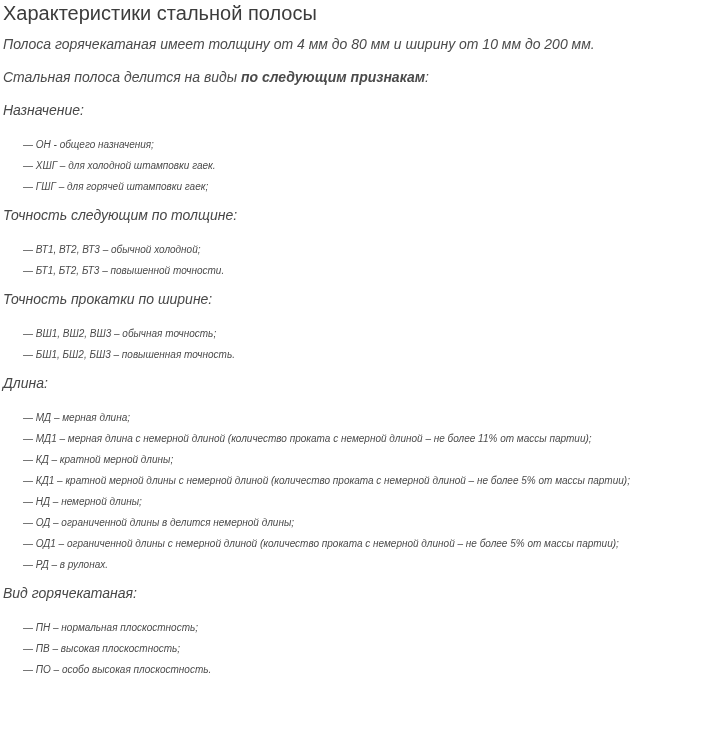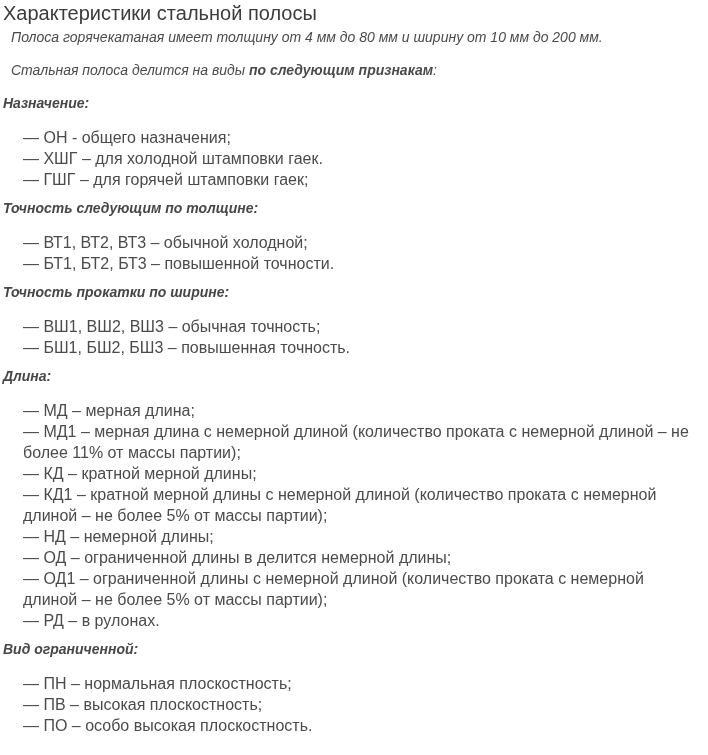--- a/index.html
+++ b/index.html
@@ -16,47 +16,48 @@
     font-family: "Liberation Sans", sans-serif;
     color: #4b4b4b;
     -webkit-font-smoothing: antialiased;
   }
   h1.page-title {
     font-size: 20px;
     line-height: 23px;
     font-weight: 400;
     font-style: normal;
     color: #3c3c3c;
-    margin: 0 0 2px 0;
+    margin: 0 0 9px 0;
   }
   p.para {
     font-size: 14px;
     font-style: italic;
     line-height: 21px;
-    margin: 0 0 12px 8px;
+    margin: 0 0 12px 0;
   }
   p.para strong {
     font-weight: 700;
     text-align: center;
   }
   p.section-head {
     font-size: 14px;
     font-style: italic;
-    font-weight: 700;
+    font-weight: 400;
     line-height: 21px;
     color: #474747;
     margin: 4px 0 13px 0;
   }
   ul.dash-list {
     list-style: none;
     margin: 0 0 8px 0;
     padding: 0 0 0 20px;
   }
   ul.dash-list li {
-    font-size: 16px;
+    font-size: 10px;
+    font-style: italic;
     line-height: 21px;
     margin: 0;
   }
 </style>
 </head>
 <body>
 
 <div>
 
   <h1 class="page-title">Характеристики стальной полосы</h1>
@@ -89,20 +90,20 @@
     <li>— МД – мерная длина;</li>
     <li>— МД1 – мерная длина с немерной длиной (количество проката с немерной длиной – не более 11% от массы партии);</li>
     <li>— КД – кратной мерной длины;</li>
     <li>— КД1 – кратной мерной длины с немерной длиной (количество проката с немерной длиной – не более 5% от массы партии);</li>
     <li>— НД – немерной длины;</li>
     <li>— ОД – ограниченной длины в делится немерной длины;</li>
     <li>— ОД1 – ограниченной длины с немерной длиной (количество проката с немерной длиной – не более 5% от массы партии);</li>
     <li>— РД – в рулонах.</li>
   </ul>
 
-  <p class="section-head">Вид ограниченной:</p>
+  <p class="section-head">Вид горячекатаная:</p>
   <ul class="dash-list">
     <li>— ПН – нормальная плоскостность;</li>
     <li>— ПВ – высокая плоскостность;</li>
     <li>— ПО – особо высокая плоскостность.</li>
   </ul>
 
 </div>
 
 </body></html>

